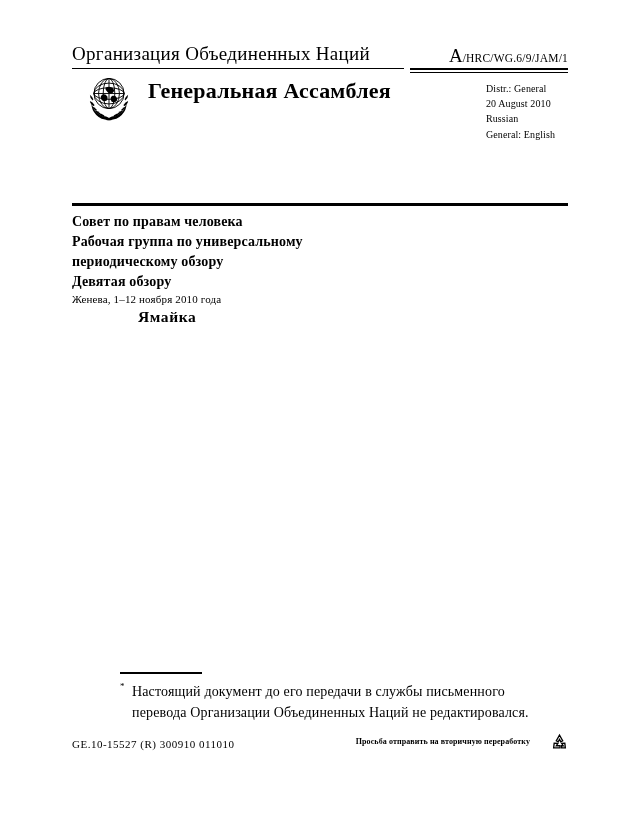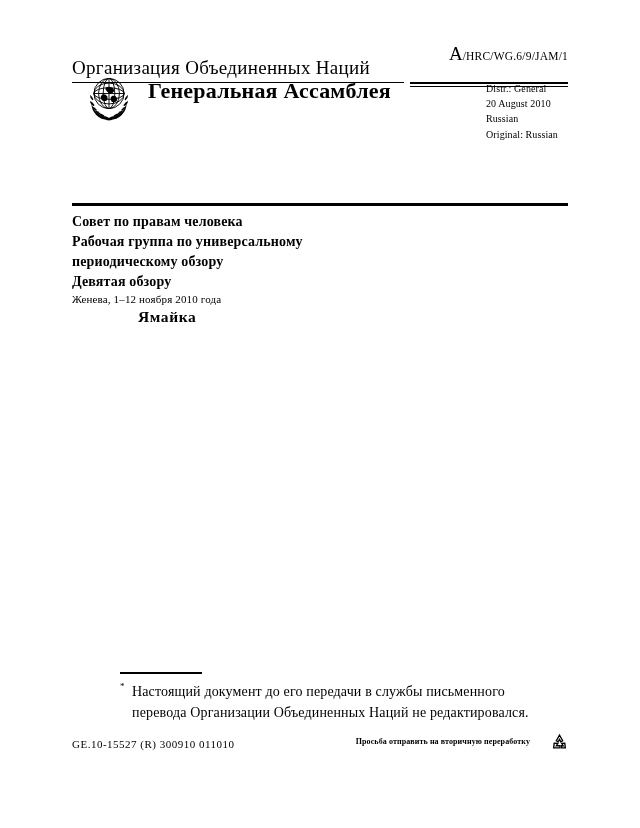--- a/index.html
+++ b/index.html
@@ -39,21 +39,21 @@
   .org-name {
     font-size: 19px;
     letter-spacing: 0.3px;
     line-height: 1.1;
     padding-bottom: 2px;
     white-space: nowrap;
   }
   .symbol-wrap {
     text-align: center;
     white-space: nowrap;
-    padding-bottom: 17px;
+    padding-bottom: 1px;
   }
   .symbol-a {
     font-size: 19px;
     line-height: 1;
   }
   .symbol-rest {
     font-size: 11.5px;
     letter-spacing: 0.2px;
   }
 
@@ -286,21 +286,21 @@
         </g>
       </svg>
     </div>
 
     <div class="organ-title">Генеральная Ассамблея</div>
 
     <div class="distr-block">
       <div>Distr.: General</div>
       <div>20 August 2010</div>
       <div>Russian</div>
-      <div>Original: Russian</div>
+      <div>General: English</div>
     </div>
   </div>
 
   <div class="thick-rule"></div>
 
   <div class="session-block">
     <div class="session-line b">Совет по правам человека</div>
     <div class="session-line b">Рабочая группа по универсальному</div>
     <div class="session-line b">периодическому обзору</div>
     <div class="session-line b">Девятая обзору</div>

